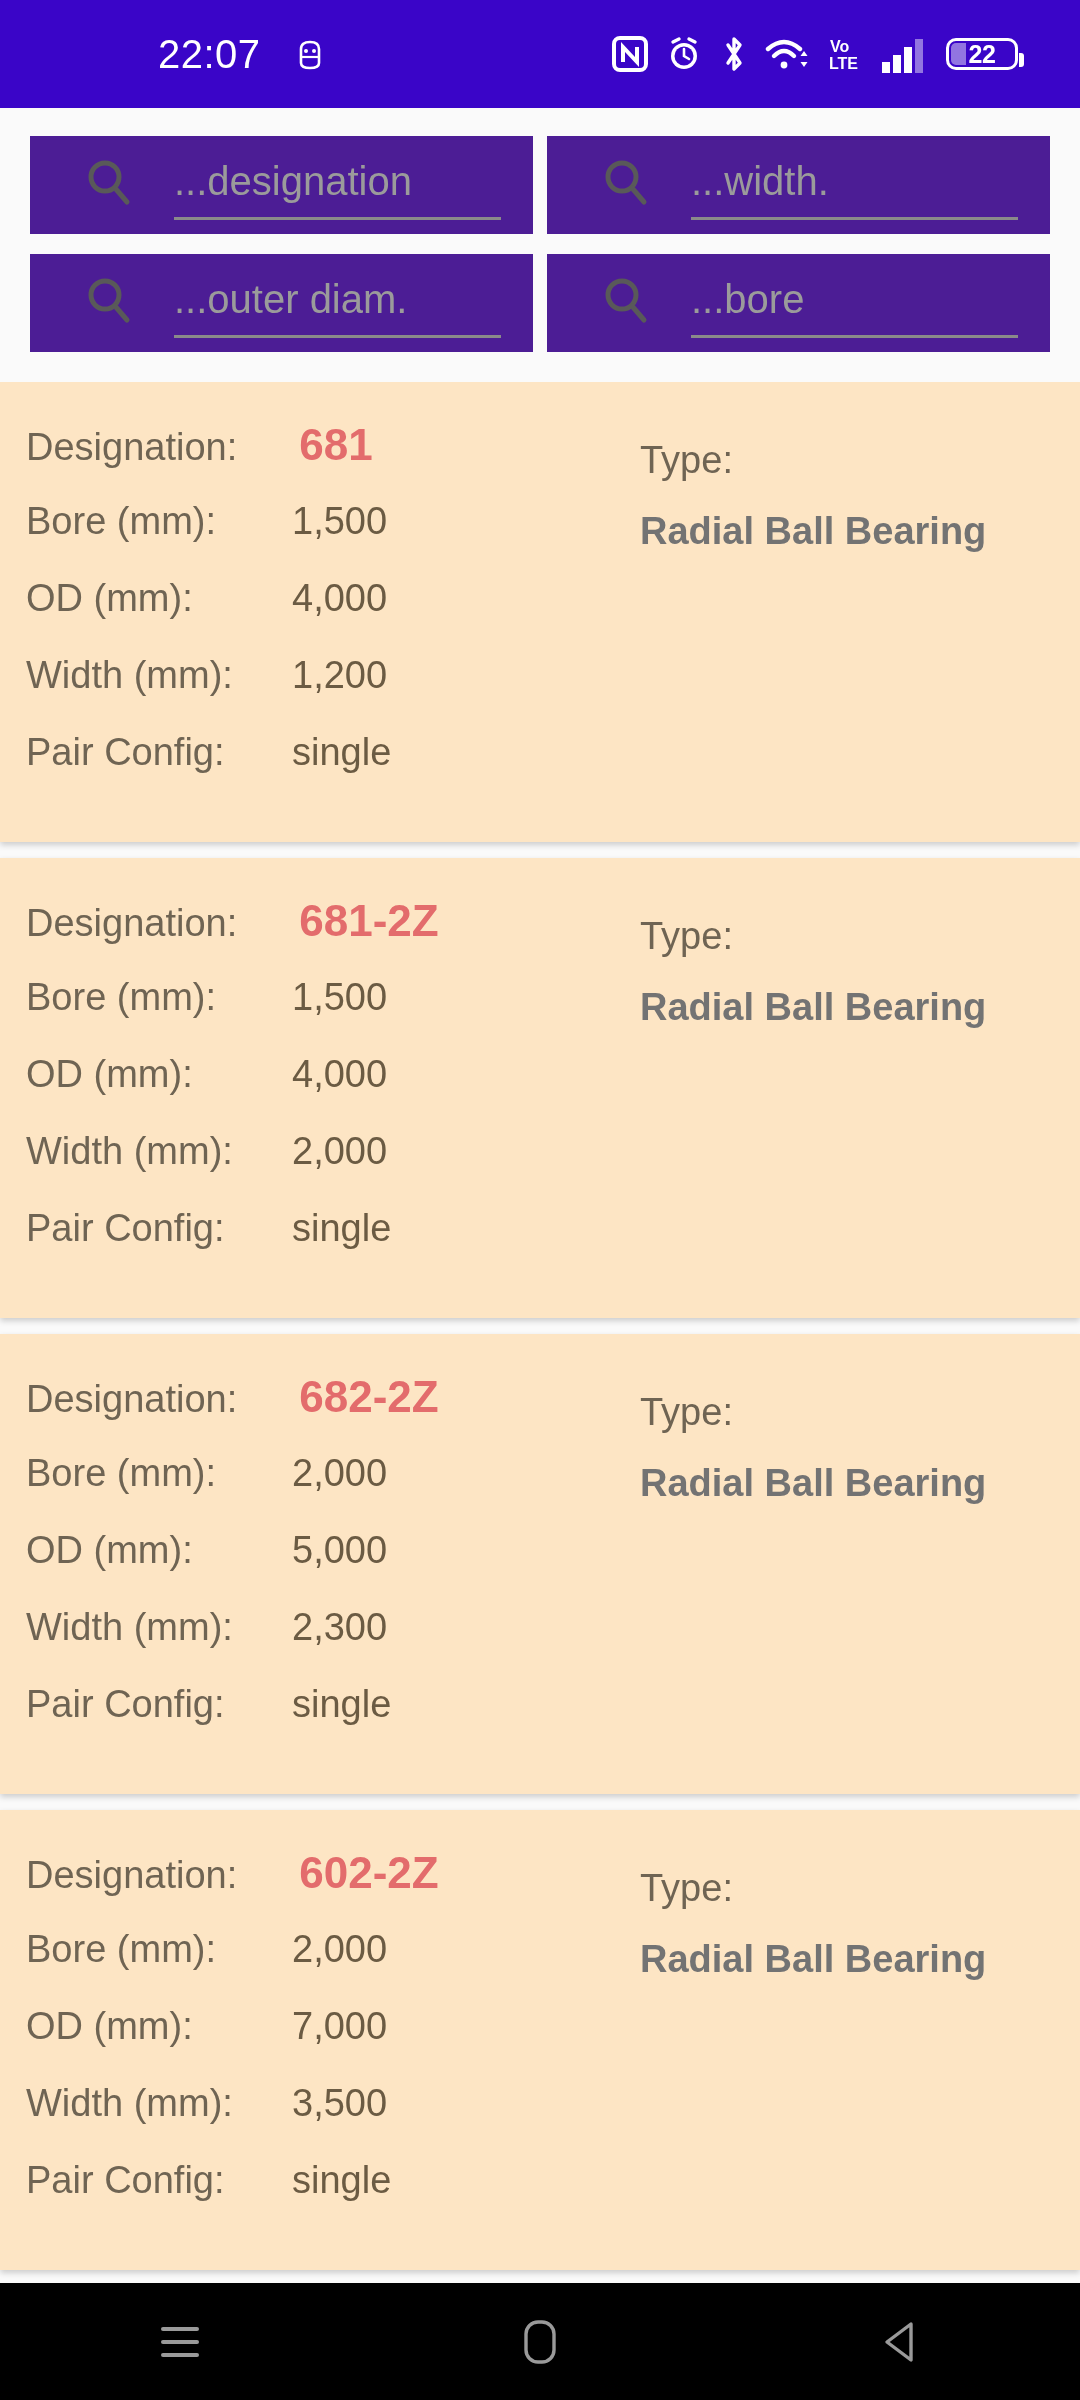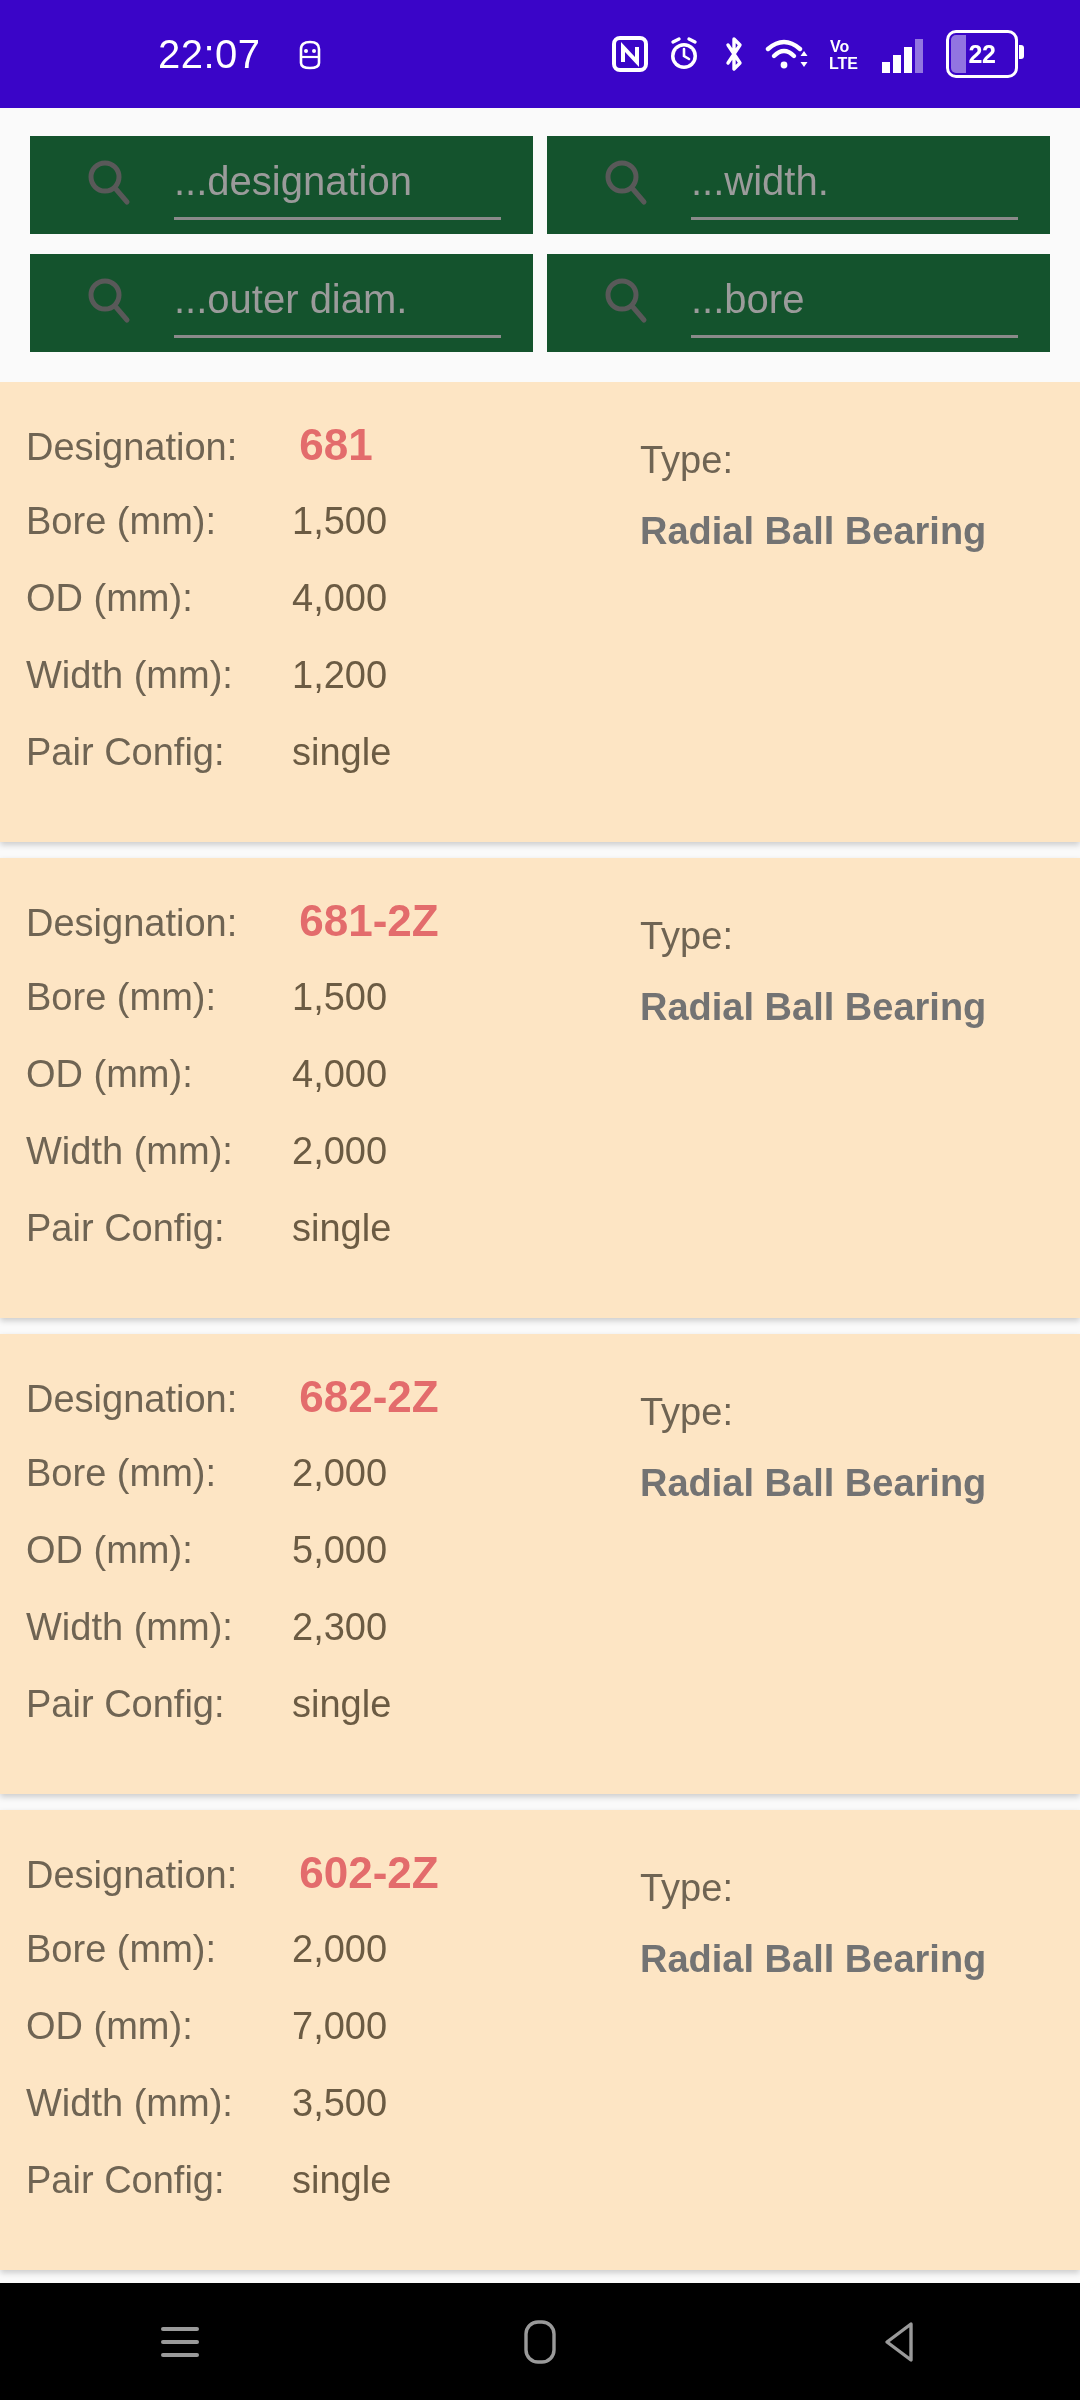--- a/index.html
+++ b/index.html
@@ -17,40 +17,40 @@
     background:#3A05C8;
     display:flex; align-items:center; justify-content:space-between;
     padding:0 40px 0 0;
   }
   .sb-left { display:flex; align-items:center; gap:35px; padding-left:158px; }
   .sb-clock { color:#FFFFFF; font-size:40px; font-weight:400; letter-spacing:0.5px; }
   .sb-right { display:flex; align-items:center; gap:17px; padding-right:22px; }
   .sb-ic { display:flex; align-items:center; justify-content:center; }
   .sb-ic svg { display:block; }
   .batt {
-    position:relative; width:72px; height:48px;
+    position:relative; width:72px; height:32px;
     border:3px solid #FFFFFF; border-radius:10px;
     display:flex; align-items:center; justify-content:center;
   }
   .batt::after {
     content:""; position:absolute; right:-9px; top:12px;
     width:5px; height:14px; background:#FFFFFF; border-radius:0 3px 3px 0;
   }
   .batt-fill { position:absolute; left:2px; top:2px; bottom:2px; width:22%; background:#FFFFFF; border-radius:5px 0 0 5px; opacity:.45;}
   .batt-txt { position:relative; color:#FFFFFF; font-size:25px; font-weight:700; letter-spacing:-0.5px; }
 
   
   .searchpanel {
     position:absolute; top:108px; left:0; width:1080px; height:262px;
     background:#FAFAFA;
     padding:28px 30px 0 30px;
   }
   .searchrow { display:flex; gap:14px; margin-bottom:20px; }
   .searchfield {
-    flex:1; height:98px; background:#14532d;
+    flex:1; height:98px; background:#4c1d95;
     display:flex; align-items:center; position:relative;
     padding:0 0 0 56px;
   }
   .searchfield .mag { flex:0 0 auto; margin-right:42px; margin-top:-4px; }
   .searchfield .mag svg { display:block; }
   .sf-input {
     flex:1; position:relative; height:98px;
     display:flex; align-items:center; padding-bottom:8px;
   }
   .sf-input::after {

